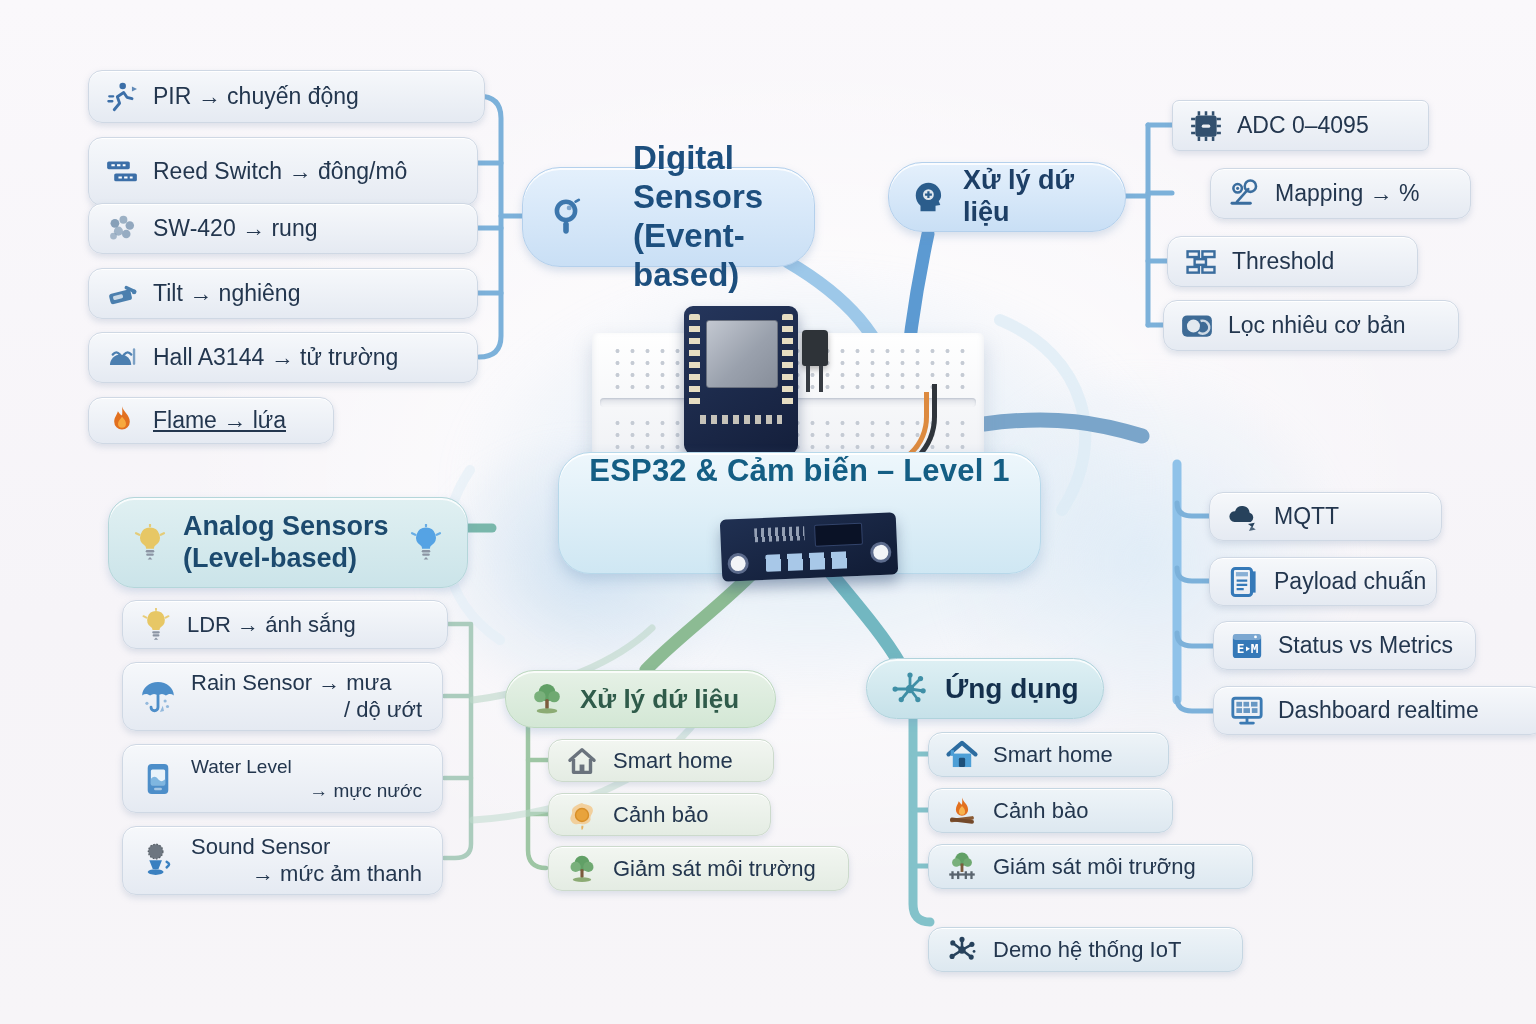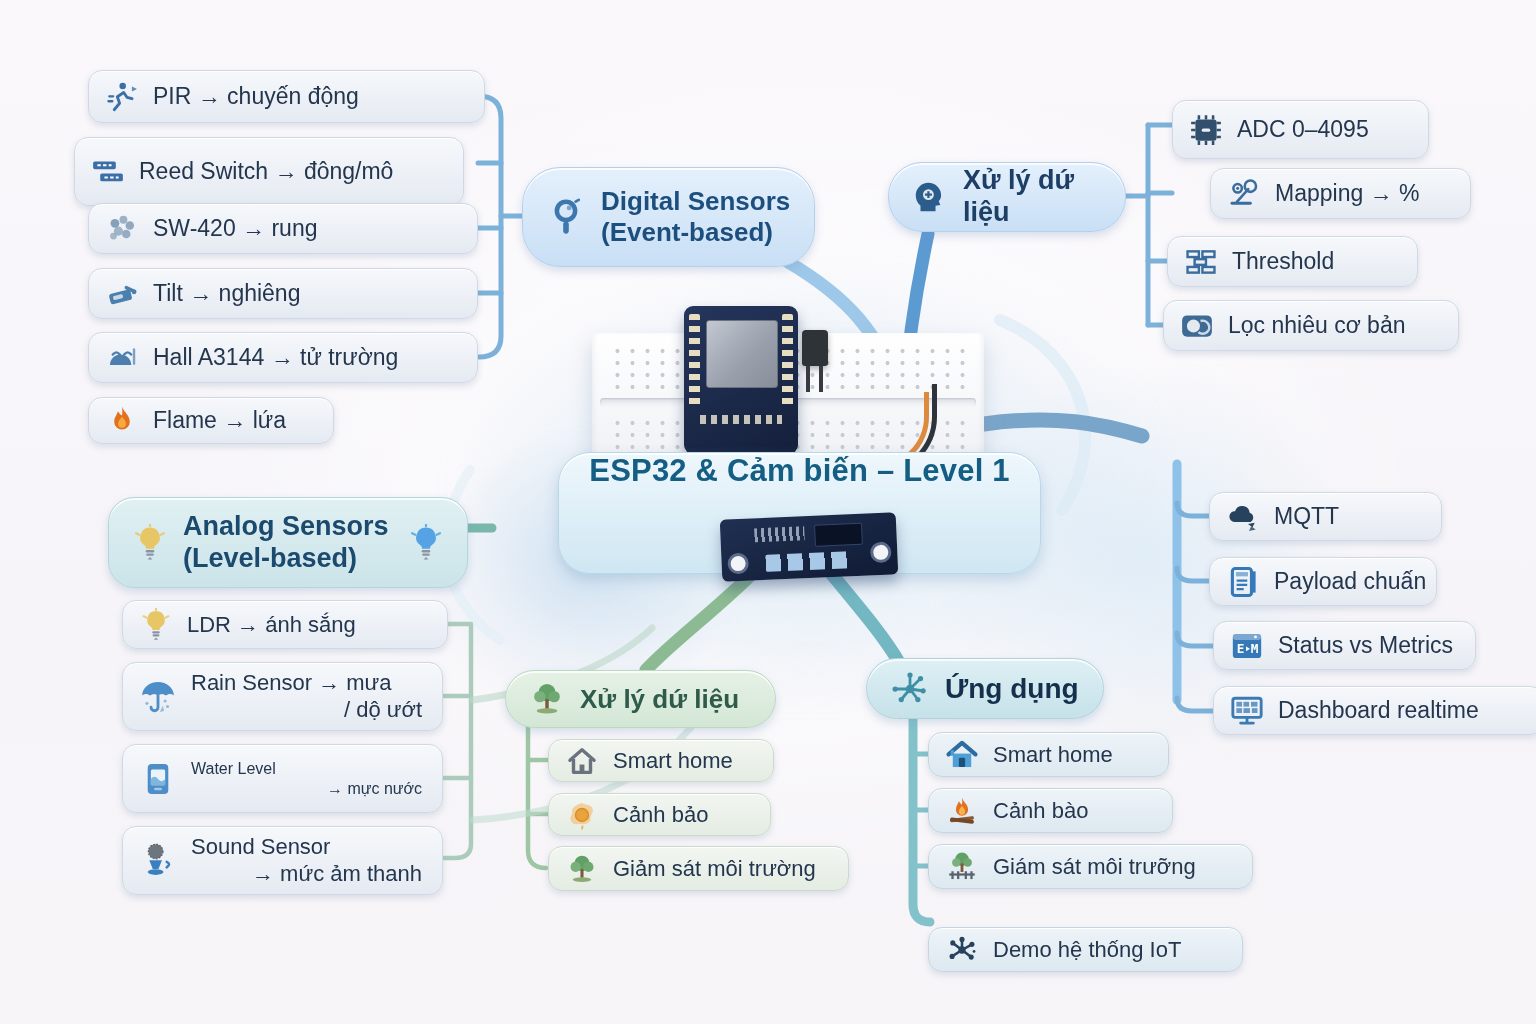--- a/index.html
+++ b/index.html
@@ -379,33 +379,33 @@
     <div class="cells"></div>
     <div class="pads"></div>
   </div>
 
   <div class="node" style="left:522px;top:167px;width:293px;height:100px;border-radius:38px;">
     <span class="ic ic42" style="color:#3d77ad;">
         <svg>
           <use href="#i-probe"></use>
         </svg>
       </span>
-    <span class="ttl" style="font-size:26px;">
+    <span class="ttl" style="font-size:33px;margin-left:32px;">
       <span>Digital Sensors</span><br><span>(Event-based)</span>
     </span>
   </div>
   <div class="pill" style="left:88px;top:70px;width:397px;height:53px;">
     <span class="ic ic34" style="color:#3c6fa8;">
         <svg>
           <use href="#i-motion"></use>
         </svg>
       </span>
     <span class="lbl">PIR → chuyến động</span>
   </div>
-  <div class="pill" style="left:74px;top:137px;width:390px;height:69px;">
+  <div class="pill" style="left:88px;top:137px;width:390px;height:69px;">
     <span class="ic ic34" style="color:#3c6fa8;">
         <svg>
           <use href="#i-reed"></use>
         </svg>
       </span>
     <span class="lbl">Reed Switch → đông/mô</span>
   </div>
   <div class="pill" style="left:88px;top:203px;width:390px;height:51px;">
     <span class="ic ic34" style="color:#87a0b8;">
         <svg>
@@ -423,38 +423,38 @@
     <span class="lbl">Tilt → nghiêng</span>
   </div>
   <div class="pill" style="left:88px;top:332px;width:390px;height:51px;">
     <span class="ic ic34" style="color:#4c7fb0;">
         <svg>
           <use href="#i-hall"></use>
         </svg>
       </span>
     <span class="lbl">Hall A3144 → tử trường</span>
   </div>
-  <div class="pill" style="left:88px;top:397px;width:246px;height:47px;">
+  <div class="pill" style="left:88px;top:397px;width:246px;height:47px;text-decoration:underline;">
     <span class="ic ic34">
         <svg>
           <use href="#i-flame"></use>
         </svg>
       </span>
     <span class="lbl">Flame → lứa</span>
   </div>
 
   <div class="node" style="left:888px;top:162px;width:238px;height:70px;border-radius:34px;">
     <span class="ic ic38" style="color:#2b5d8c;">
         <svg>
           <use href="#i-datahead"></use>
         </svg>
       </span>
     <span class="ttl" style="font-size:27px;color:#1d3f66;">Xử lý dứ liệu</span>
   </div>
-  <div class="pill" style="left:1172px;top:100px;width:257px;height:59px;">
+  <div class="pill" style="left:1172px;top:100px;width:257px;height:51px;border-radius:7px;">
     <span class="ic ic34" style="color:#32506e;">
         <svg>
           <use href="#i-chip"></use>
         </svg>
       </span>
     <span class="lbl">ADC 0–4095</span>
   </div>
   <div class="pill" style="left:1172px;top:168px;width:261px;height:51px;margin-left:38px;">
     <span class="ic ic34" style="color:#3a6d9e;">
         <svg>
@@ -540,21 +540,21 @@
     <span class="ic ic38" style="color:#4d8ec9;">
         <svg>
           <use href="#i-umbrella"></use>
         </svg>
       </span>
     <span class="lines">
       <span class="l1">Rain Sensor → mưa</span>
       <span class="l2">/ dộ ướt</span>
     </span>
   </div>
-  <div class="pill" style="left:122px;top:744px;width:321px;height:69px;font-size:16px;">
+  <div class="pill" style="left:122px;top:744px;width:321px;height:69px;font-size:19px;">
     <span class="ic ic38" style="color:#4d8ec9;">
         <svg>
           <use href="#i-wlevel"></use>
         </svg>
       </span>
     <span class="lines">
       <span class="l1">Water Level</span>
       <span class="l2">→ mực nước</span>
     </span>
   </div>

